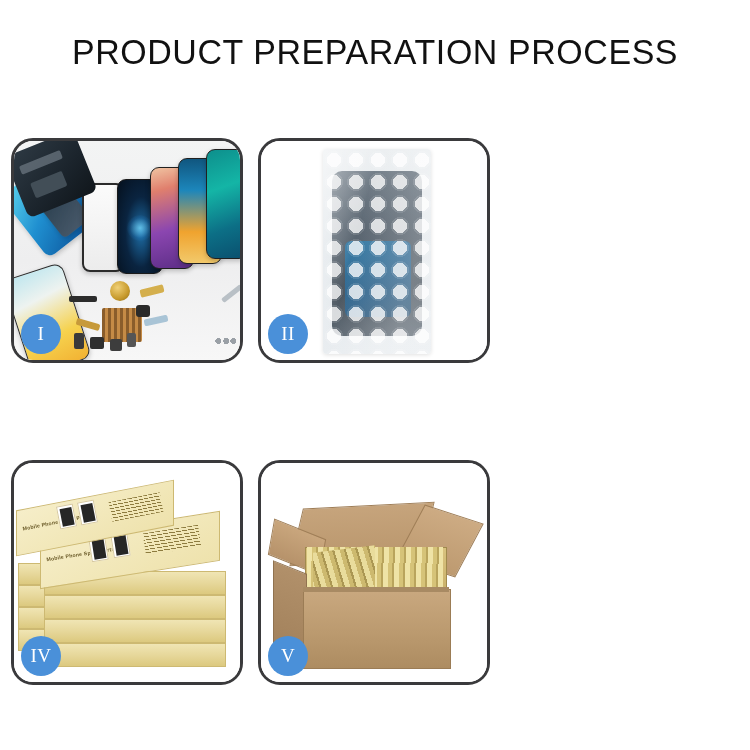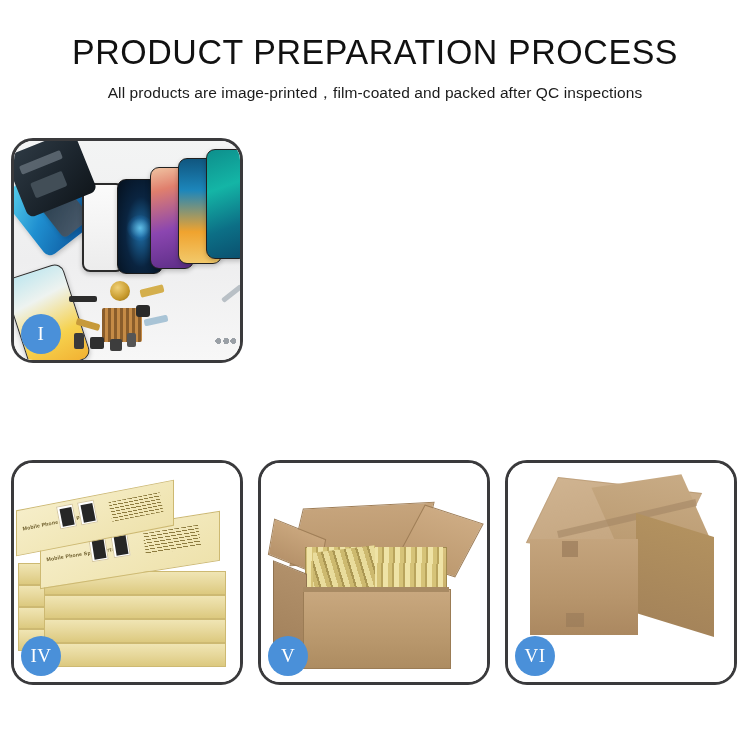--- a/index.html
+++ b/index.html
@@ -419,21 +419,20 @@
     position:absolute; left:110px; top:10px; width:90px; height:40px;
     background: linear-gradient(120deg, rgba(255,255,255,.85) 0%, rgba(255,255,255,.1) 70%);
     transform: rotate(-8deg);
   }
 </style>
 </head>
 <body>
 
 <div class="header">
   <div class="title">PRODUCT PREPARATION PROCESS</div>
-  <div class="subtitle">All products are image-printed，film-coated and packed after QC inspections</div>
 </div>
 
 <div class="grid">
 
   <div class="row">
 
     <div class="panel">
       <div class="scene">
         <div class="p1-bg"></div>
         <div class="phone ph-blue-film"></div>
@@ -455,20 +454,32 @@
         <div class="part part-sq2"></div>
         <div class="part part-sq3"></div>
         <div class="part part-sq4"></div>
         <div class="part part-cam"></div>
         <div class="part part-tool"></div>
         <div class="part part-screws"></div>
       </div>
       <div class="badge">I</div>
     </div>
 
+    <div class="panel">
+      <div class="scene">
+        <div class="p2-bg"></div>
+        <div class="bubble-pack">
+          <div class="bubble-inner"></div>
+          <div class="bubble-accent"></div>
+          <div class="bubble-dots"></div>
+          <div class="bubble-gloss"></div>
+        </div>
+      </div>
+      <div class="badge">II</div>
+    </div>
 
 
   </div>
 
   <div class="row">
 
     <div class="panel">
       <div class="scene">
         <div class="p4-bg"></div>
         <div class="stack">
@@ -517,29 +528,15 @@
         <div class="c-open-top"></div>
         <div class="c-rods"></div>
         <div class="c-rods2"></div>
         <div class="c-side"></div>
         <div class="c-front"></div>
         <div class="c-rim"></div>
       </div>
       <div class="badge">V</div>
     </div>
 
-    <div class="panel">
-      <div class="scene">
-        <div class="p6-bg"></div>
-        <div class="s-sheen"></div>
-        <div class="s-top"></div>
-        <div class="s-top2"></div>
-        <div class="s-seam"></div>
-        <div class="s-right"></div>
-        <div class="s-front"></div>
-        <div class="s-tab1"></div>
-        <div class="s-tab2"></div>
-      </div>
-      <div class="badge">VI</div>
-    </div>
 
   </div>
 </div>
 
 </body></html>

